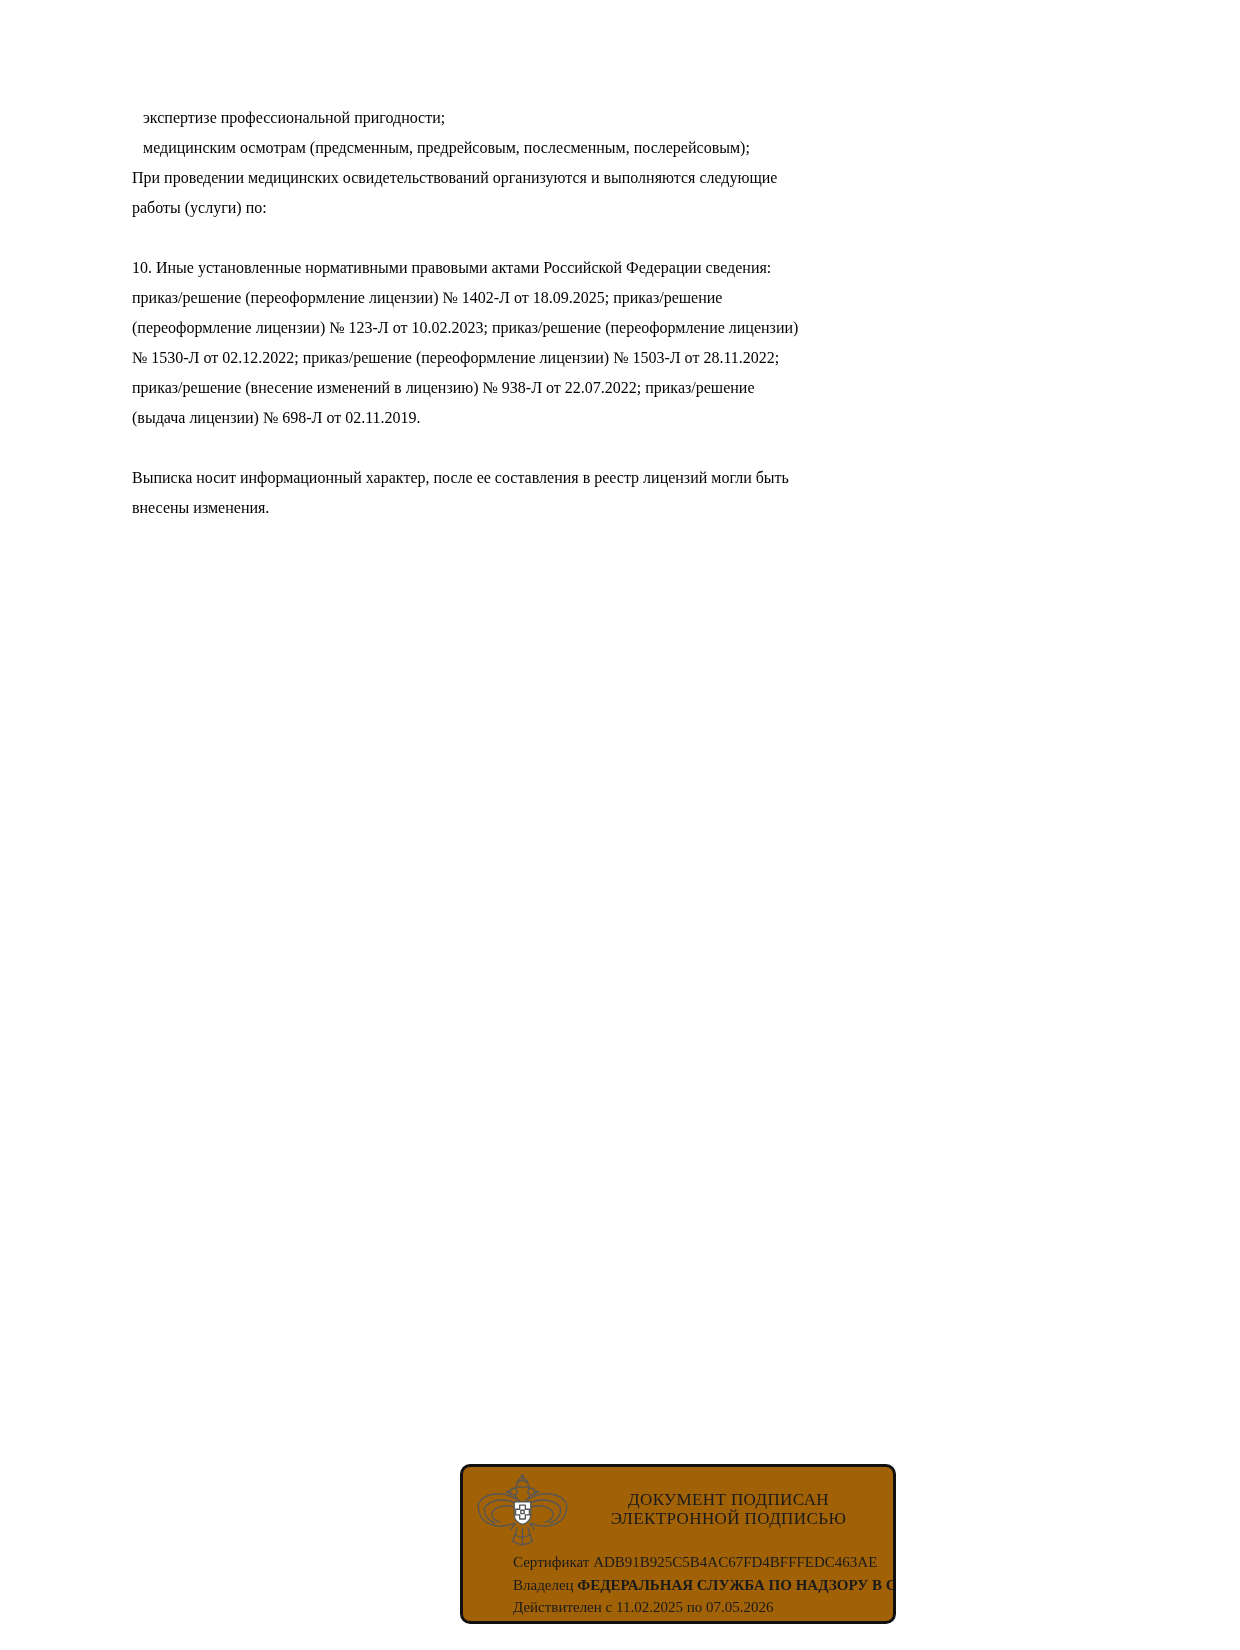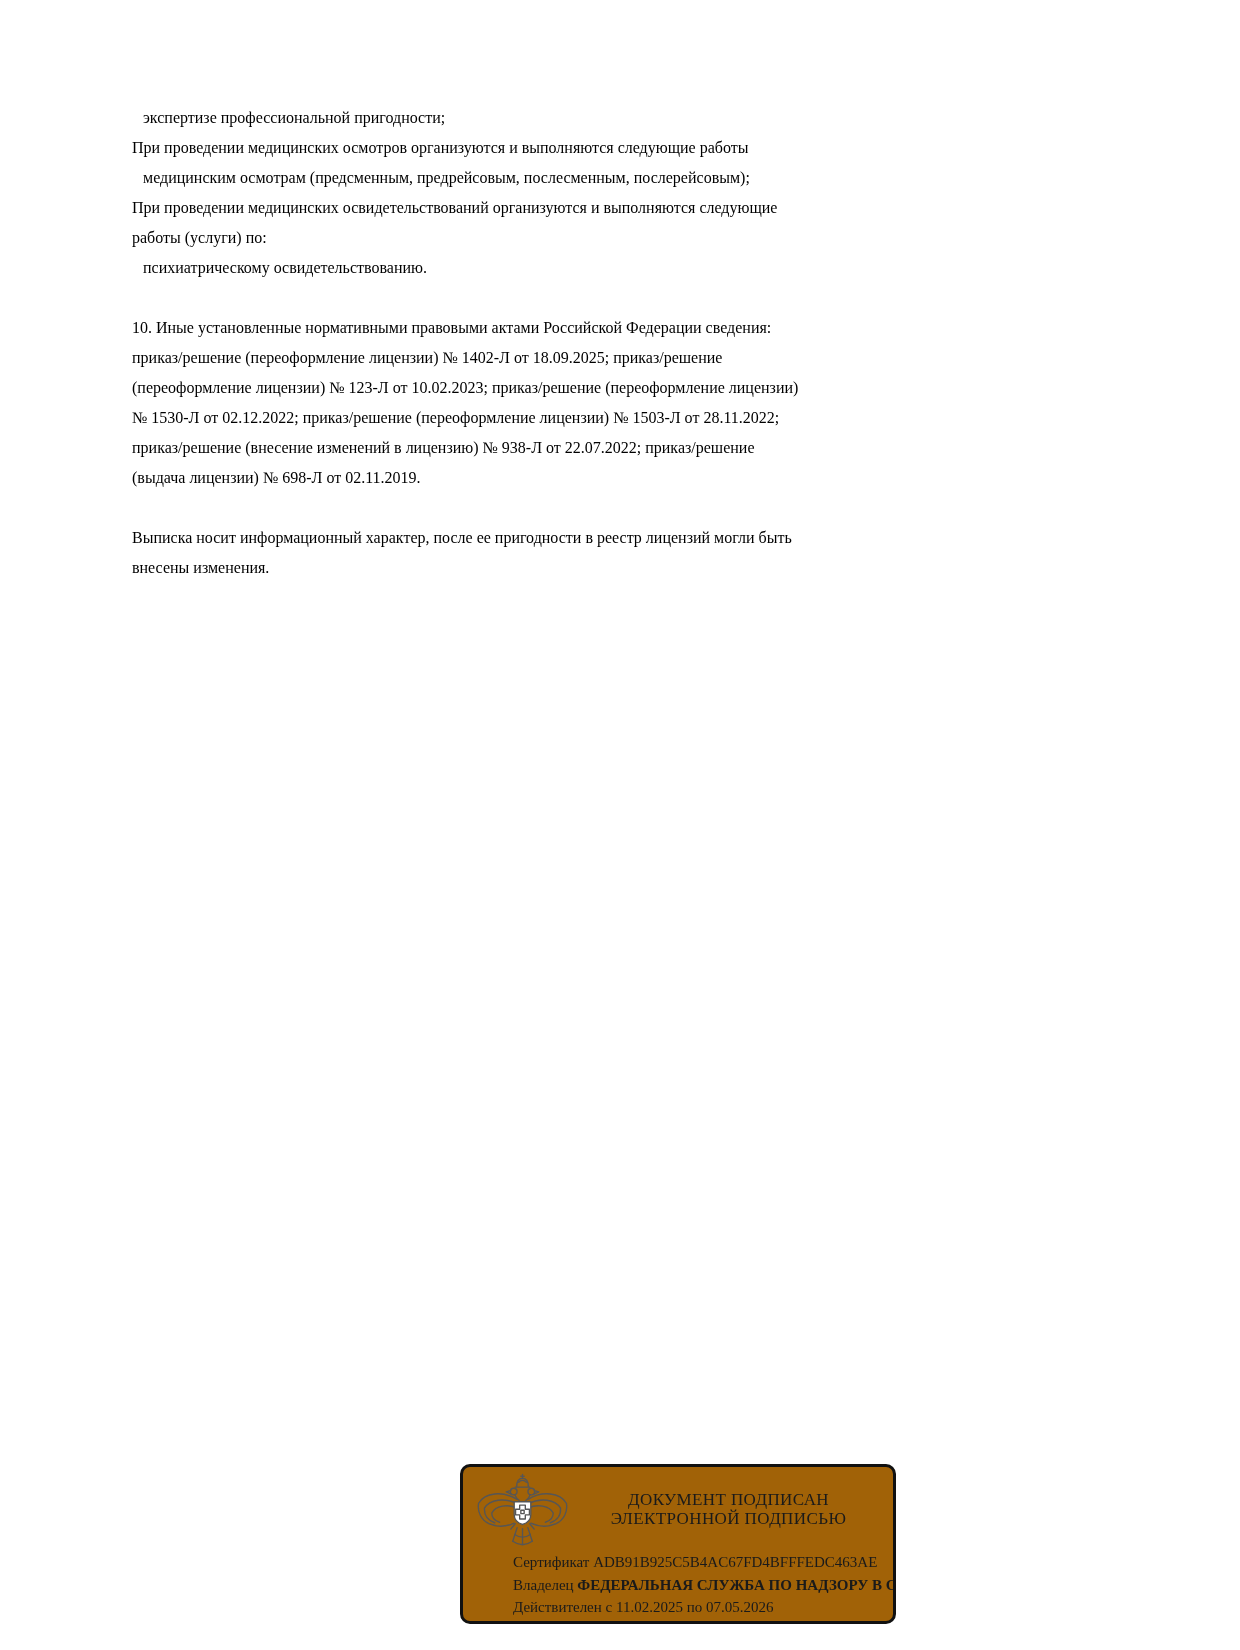--- a/index.html
+++ b/index.html
@@ -79,39 +79,37 @@
 </style>
 </head>
 <body>
 
 <div class="page">
 
   <div class="content">
 
     <div class="para">
       <div class="line indent">экспертизе профессиональной пригодности;</div>
-      <div class="line">При проведении медицинских осмотров организуются и выполняются следующие работы</div>
       <div class="line indent">медицинским осмотрам (предсменным, предрейсовым, послесменным, послерейсовым);</div>
       <div class="line">При проведении медицинских освидетельствований организуются и выполняются следующие</div>
       <div class="line">работы (услуги) по:</div>
-      <div class="line indent">психиатрическому освидетельствованию.</div>
     </div>
 
 
     <div class="para">
       <div class="line">10. Иные установленные нормативными правовыми актами Российской Федерации сведения:</div>
       <div class="line">приказ/решение (переоформление лицензии) № 1402-Л от 18.09.2025; приказ/решение</div>
       <div class="line">(переоформление лицензии) № 123-Л от 10.02.2023; приказ/решение (переоформление лицензии)</div>
       <div class="line">№ 1530-Л от 02.12.2022; приказ/решение (переоформление лицензии) № 1503-Л от 28.11.2022;</div>
       <div class="line">приказ/решение (внесение изменений в лицензию) № 938-Л от 22.07.2022; приказ/решение</div>
       <div class="line">(выдача лицензии) № 698-Л от 02.11.2019.</div>
     </div>
 
     <div class="para">
-      <div class="line">Выписка носит информационный характер, после ее пригодности в реестр лицензий могли быть</div>
+      <div class="line">Выписка носит информационный характер, после ее составления в реестр лицензий могли быть</div>
       <div class="line">внесены изменения.</div>
     </div>
 
   </div>
 
   <div class="stamp">
     <div class="stamp-top">
 
       <svg class="emblem" viewBox="0 0 97 81" aria-hidden="true">
         <g fill="none" stroke="#565656" stroke-width="1.4" stroke-linecap="round" stroke-linejoin="round">

